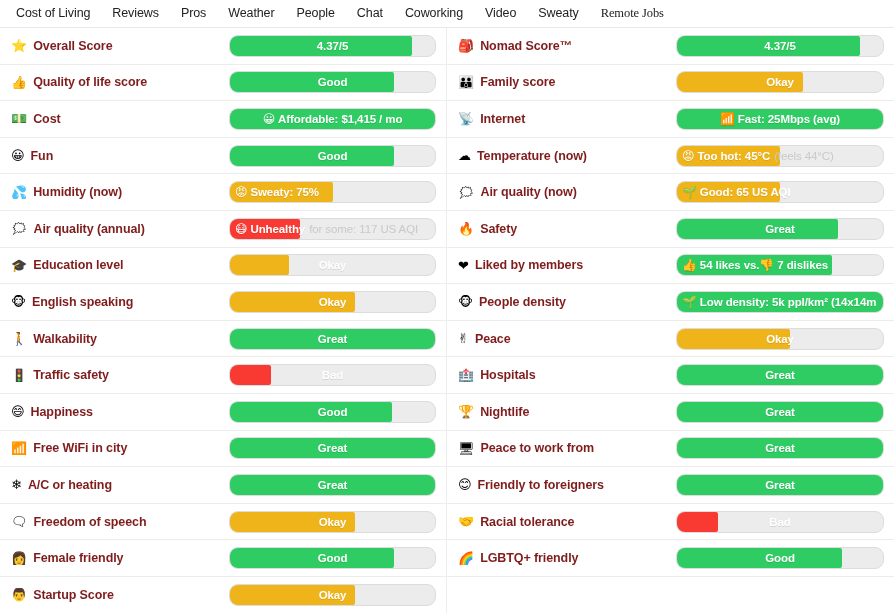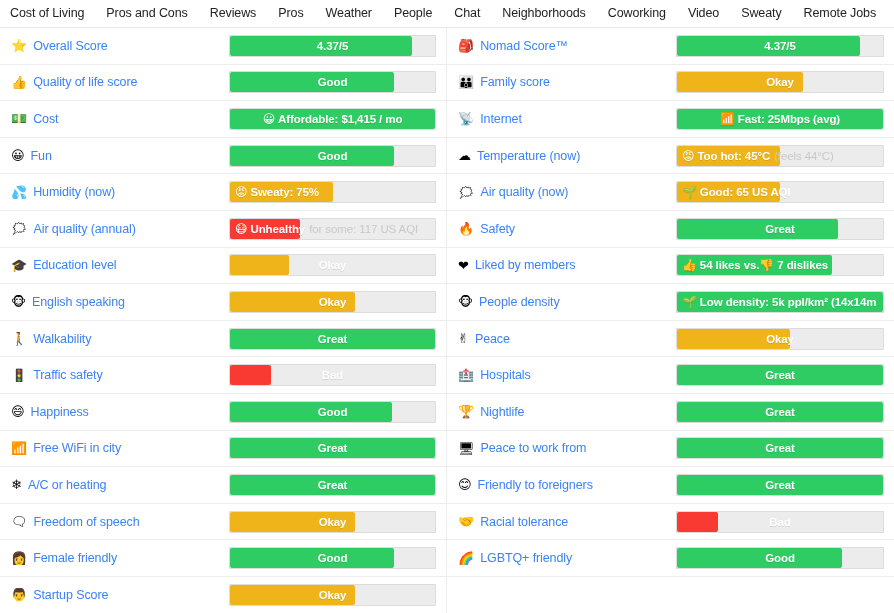--- a/index.html
+++ b/index.html
@@ -10,35 +10,35 @@
     font-family: "Liberation Sans", "DejaVu Sans", sans-serif;
     overflow: hidden;
   }
   #app { width: 894px; height: 613px; position: relative; background: #fff; }
 
   
   .navbar {
     height: 28px;
     display: flex;
     align-items: center;
-    padding-left: 10px;
+    padding-left: 16px;
     background: #ffffff;
     border-bottom: 1px solid #e8e8e8;
     overflow: hidden;
     white-space: nowrap;
   }
   .nav-item {
     font-size: 12.5px;
     color: #222;
     margin-right: 22px;
     letter-spacing: -0.1px;
     cursor: pointer;
     line-height: 27px;
   }
-  .nav-item:last-child { margin-right: 0; }
+  .nav-item:last-child { margin-right: 0; font-family: Liberation Serif, serif; }
 
   
   .columns { display: flex; width: 894px; height: 585px; }
   .col {
     width: 447px;
     border-right: 1px solid #ededed;
   }
   .col:last-child { border-right: none; }
 
   .row {
@@ -60,33 +60,33 @@
   }
   .ic {
     font-size: 13px;
     margin-right: 6px;
     line-height: 1;
     flex: 0 0 auto;
     font-family: "DejaVu Sans", sans-serif;
   }
   .label {
     font-size: 12.5px;
-    color: #3b82f6;
-    font-weight: 400;
+    color: #7f1d1d;
+    font-weight: 700;
     letter-spacing: -0.1px;
   }
 
   
   .bar-track {
     position: relative;
     flex: 1 1 auto;
     height: 22px;
     background: #ececec;
     border: 1px solid #dcdcdc;
-    border-radius: 1px;
+    border-radius: 9px;
     overflow: hidden;
   }
   .bar-fill {
     position: absolute;
     left: 0; top: 0; bottom: 0;
     border-radius: 2px;
   }
   .bar-fill.green  { background: #2ecc62; }
   .bar-fill.yellow { background: #f0b41b; }
   .bar-fill.red    { background: #f93a33; }
@@ -123,27 +123,25 @@
   }
   .row.blank { background:#fff; }
 </style>
 </head>
 <body>
 
 <div id="app">
 
   <div class="navbar" id="navbar">
       <div class="nav-item">Cost of Living</div>
-      <div class="nav-item">Pros and Cons</div>
       <div class="nav-item">Reviews</div>
       <div class="nav-item">Pros</div>
       <div class="nav-item">Weather</div>
       <div class="nav-item">People</div>
       <div class="nav-item">Chat</div>
-      <div class="nav-item">Neighborhoods</div>
       <div class="nav-item">Coworking</div>
       <div class="nav-item">Video</div>
       <div class="nav-item">Sweaty</div>
       <div class="nav-item">Remote Jobs</div>
     </div>
 
   <div class="columns">
     <div class="col" id="col-left">
         <div class="row">
           <div class="label-wrap">

